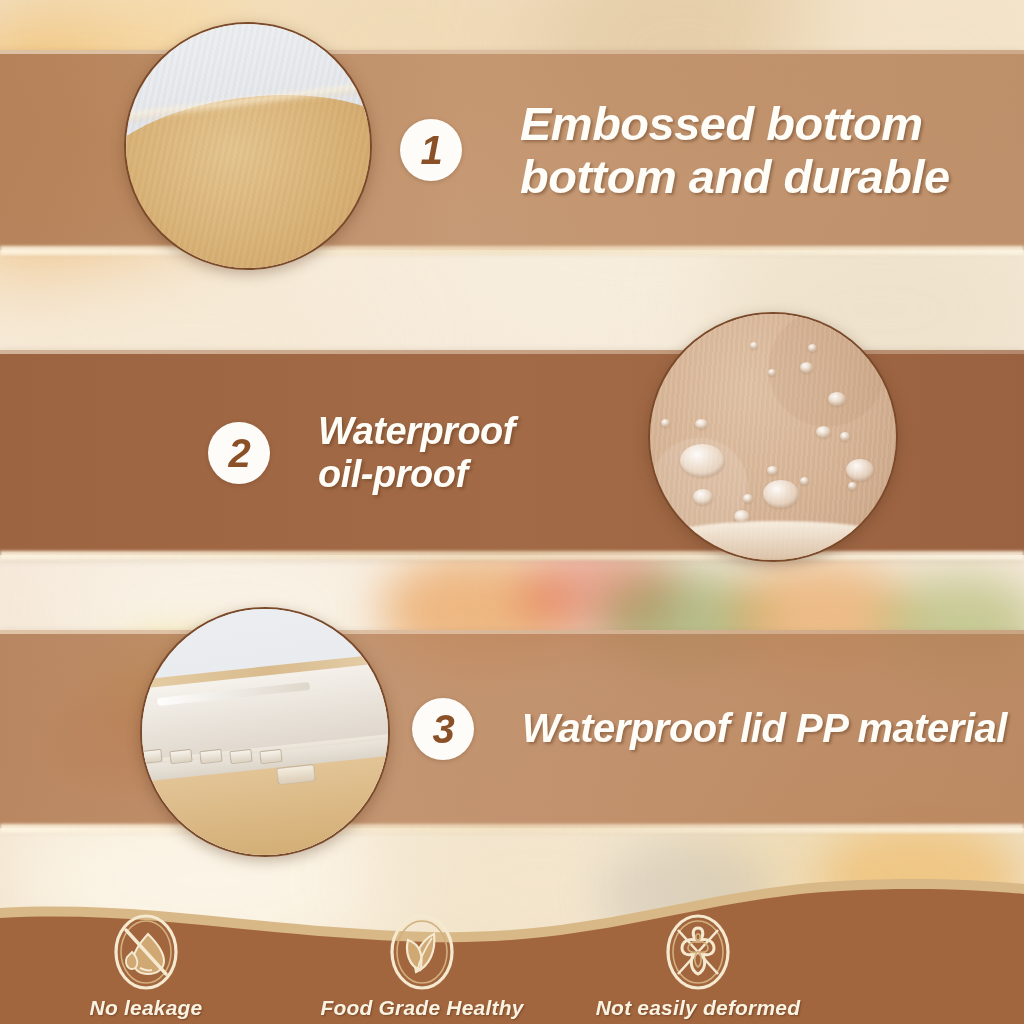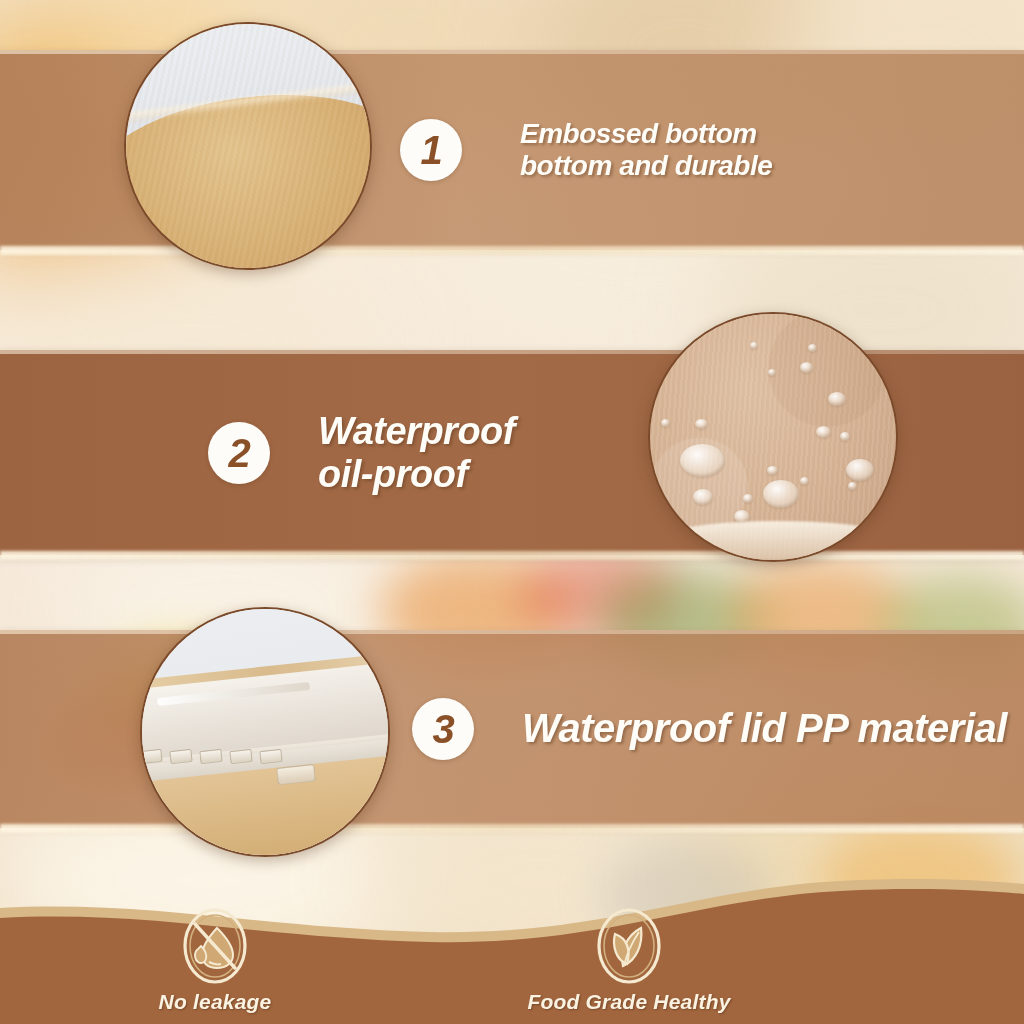--- a/index.html
+++ b/index.html
@@ -67,21 +67,21 @@
   
   .btext {
     color:#fffdf8;
     font-style:italic;
     font-weight:700;
     line-height:1.13;
     text-shadow:2px 2px 3px rgba(95,58,30,.45);
     letter-spacing:-0.5px;
   }
   .btext span { display:block; white-space:nowrap; }
-  .t1 { font-size:28px; }
+  .t1 { font-size:47px; }
   .t2 { font-size:38px; }
   .t3 { font-size:40px; }
 
   
   .circ {
     position:absolute; border-radius:50%;
     border:2px solid #7a4a2b;
     overflow:hidden;
     box-shadow:0 4px 14px rgba(90,55,28,.35);
   }
@@ -180,21 +180,21 @@
     border:1px solid rgba(180,165,142,.6);
     border-radius:3px; transform:rotate(-6deg);
   }
 
   
   .footer-wrap { position:absolute; left:0; bottom:0; width:1024px; height:160px; }
   .footer-svg { position:absolute; inset:0; width:1024px; height:160px; }
   .footer-items {
     position:absolute; left:0; bottom:0; width:844px; height:135px;
     display:flex; align-items:flex-end; justify-content:space-around;
-    padding:0 8px 10px;
+    padding:0 8px 4px;
   }
   .fitem { display:flex; flex-direction:column; align-items:center; gap:4px; width:244px; }
   .ficon { width:72px; height:80px; display:block; }
   .flabel {
     color:#fbf3e2; font-size:21px; font-weight:700; font-style:italic;
     letter-spacing:.2px; white-space:nowrap;
     text-shadow:1px 1px 2px rgba(88,50,24,.55);
   }
 </style>
 </head>
@@ -334,17 +334,32 @@
           <ellipse cx="36" cy="40" rx="30" ry="36" fill="none" stroke="#f5e9cf" stroke-width="3.2"></ellipse>
           <ellipse cx="36" cy="40" rx="25" ry="31" fill="none" stroke="#d2b07e" stroke-width="1.6"></ellipse>
           <path d="M48 22 C50 38 44 54 30 60 C27 48 32 30 48 22 Z" fill="#cfa874" stroke="#f5e9cf" stroke-width="2.2"></path>
           <path d="M22 28 C34 32 38 44 34 58 C23 54 19 40 22 28 Z" fill="#cfa874" stroke="#f5e9cf" stroke-width="2.2"></path>
           <path d="M46 26 C38 38 33 50 31 60" fill="none" stroke="#f5e9cf" stroke-width="1.8"></path>
         </svg>
         <div class="flabel">Food Grade Healthy</div>
       </div>
 
 
+      <div class="fitem">
+        <svg class="ficon" viewBox="0 0 72 80">
+          <ellipse cx="36" cy="40" rx="30" ry="36" fill="none" stroke="#f5e9cf" stroke-width="3.2"></ellipse>
+          <ellipse cx="36" cy="40" rx="25" ry="31" fill="none" stroke="#d2b07e" stroke-width="1.6"></ellipse>
+          <line x1="16" y1="18" x2="56" y2="62" stroke="#f5e9cf" stroke-width="2.6"></line>
+          <line x1="56" y1="18" x2="16" y2="62" stroke="#f5e9cf" stroke-width="2.6"></line>
+          <path d="M36 16 C42 16 42 24 38 28 C46 26 52 30 52 36 C52 42 46 44 40 42
+                   C44 48 44 58 36 62 C28 58 28 48 32 42 C26 44 20 42 20 36
+                   C20 30 26 26 34 28 C30 24 30 16 36 16 Z" fill="none" stroke="#f5e9cf" stroke-width="3"></path>
+          <path d="M36 22 C39 22 39 27 36 30 C41 29 46 32 46 36 C46 40 41 41 37 40
+                   C40 44 40 52 36 55 C32 52 32 44 35 40 C31 41 26 40 26 36
+                   C26 32 31 29 36 30 C33 27 33 22 36 22 Z" fill="none" stroke="#d2b07e" stroke-width="1.6"></path>
+        </svg>
+        <div class="flabel">Not easily deformed</div>
+      </div>
 
     </div>
   </div>
 
 </div>
 
 </body></html>

